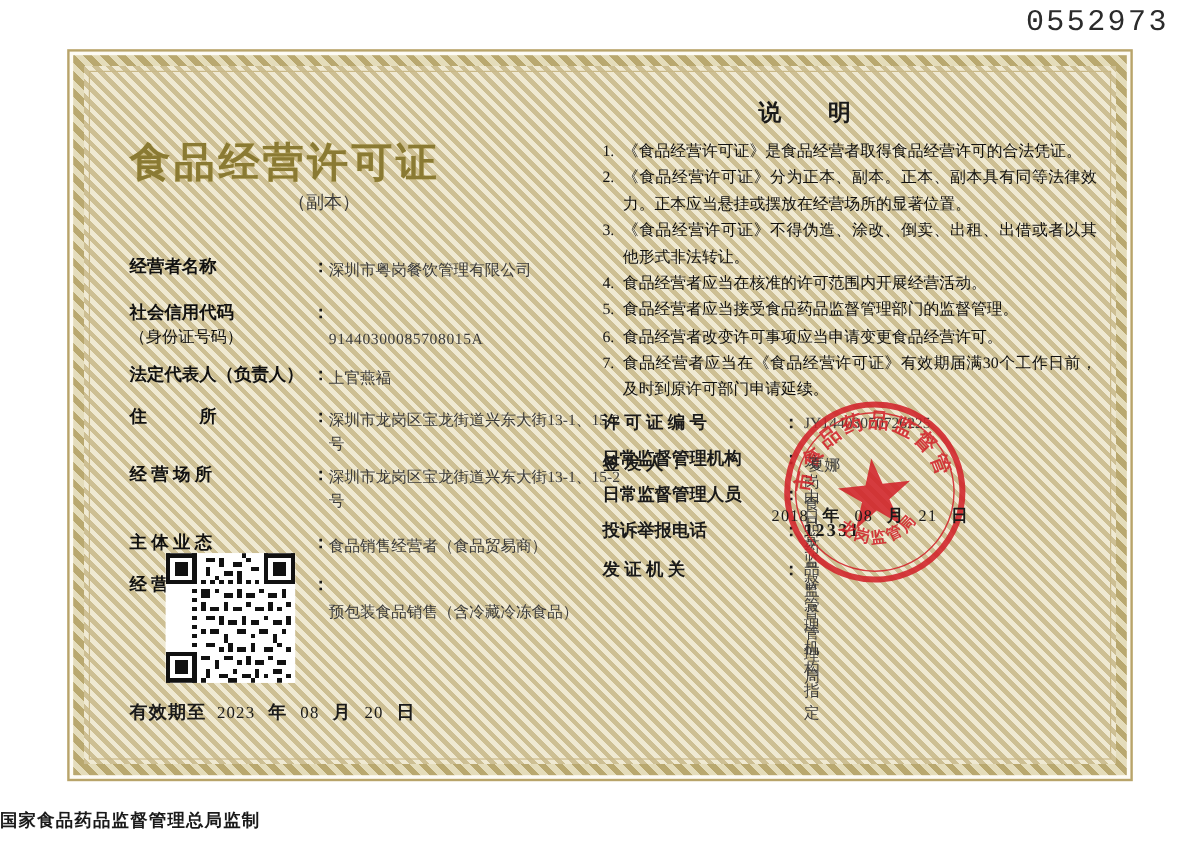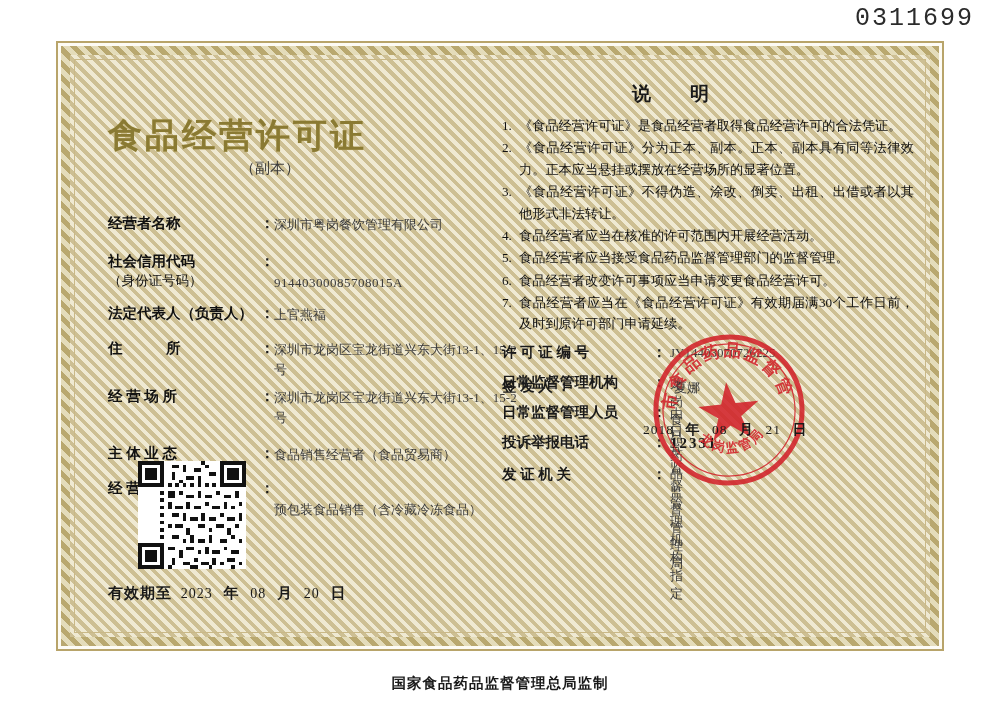--- a/index.html
+++ b/index.html
@@ -264,30 +264,29 @@
     height: 158px;
     pointer-events: none;
   }
 
   
   .footer {
     position: absolute;
     left: 0;
     right: 0;
     bottom: 14px;
-    text-align: center;
     font-size: 14.5px;
     font-weight: bold;
     letter-spacing: 1px;
   }
 </style>
 </head>
 <body>
 
-<div class="serial">0311699</div>
+<div class="serial">0552973</div>
 
 <div class="cert">
   <div class="inner">
 
     <div class="left">
 
       <div class="title">食品经营许可证</div>
       <div class="subtitle">（副本）</div>
 
       <div class="field" style="top:150px;">

